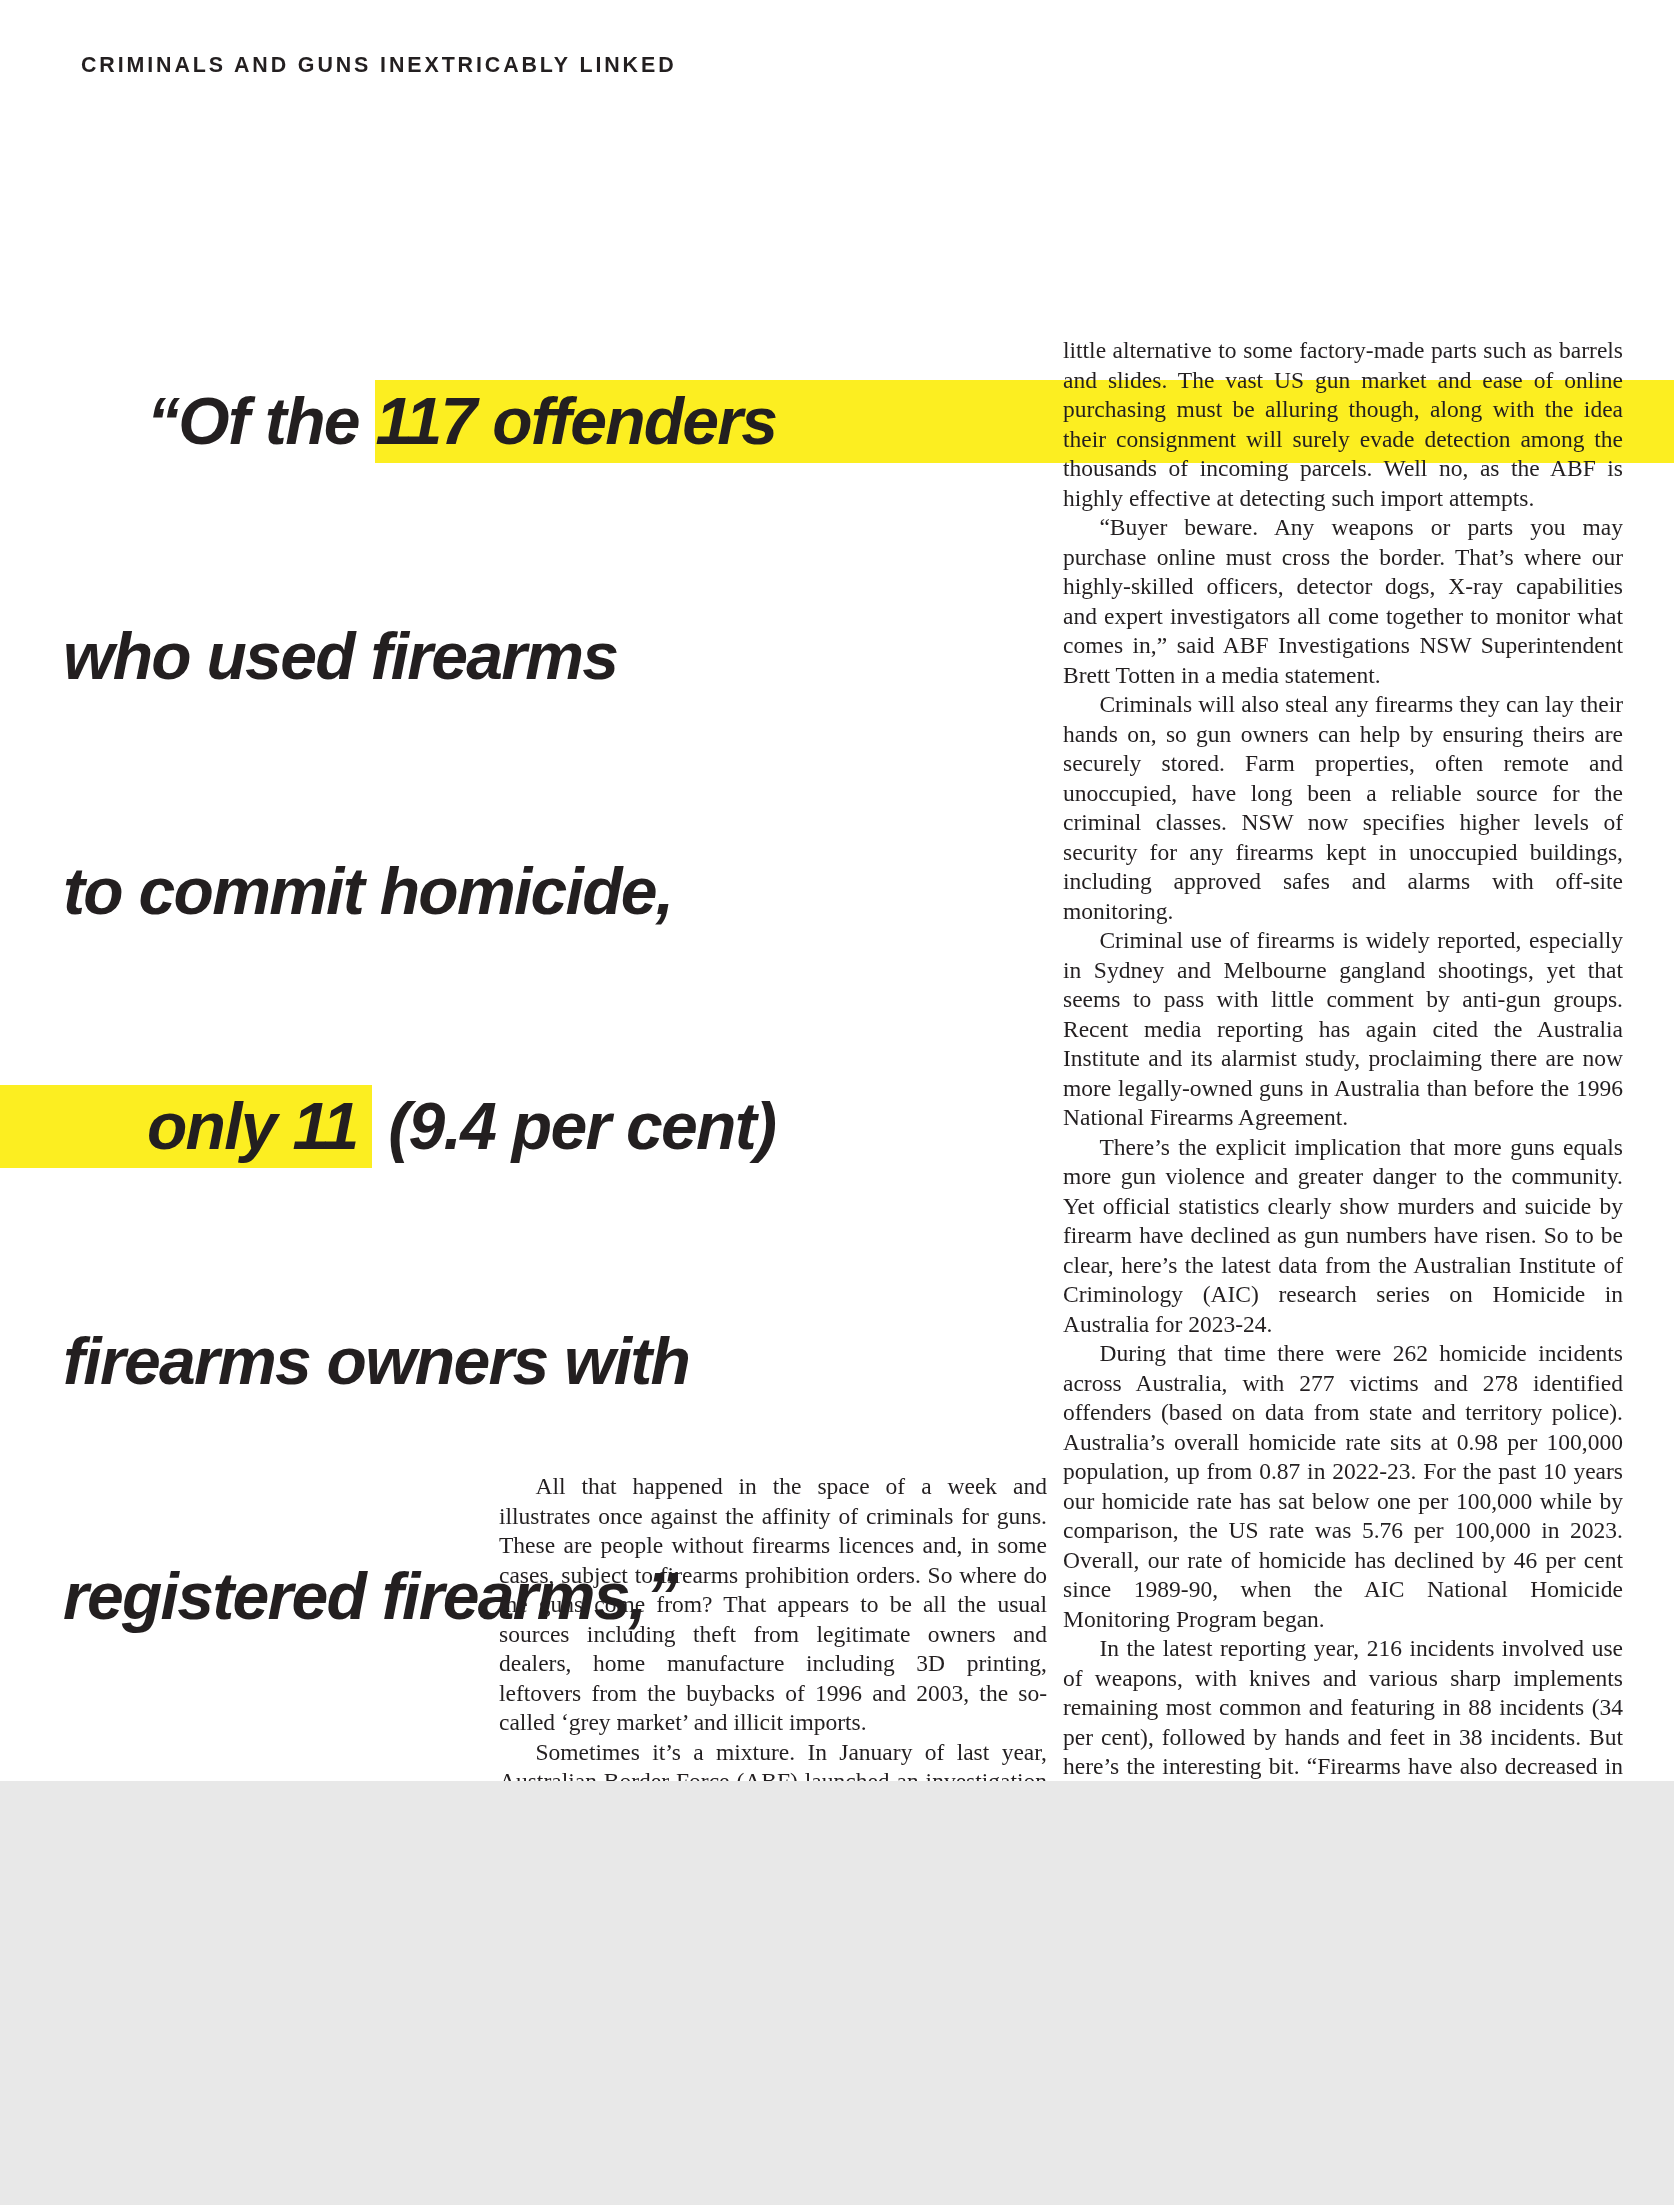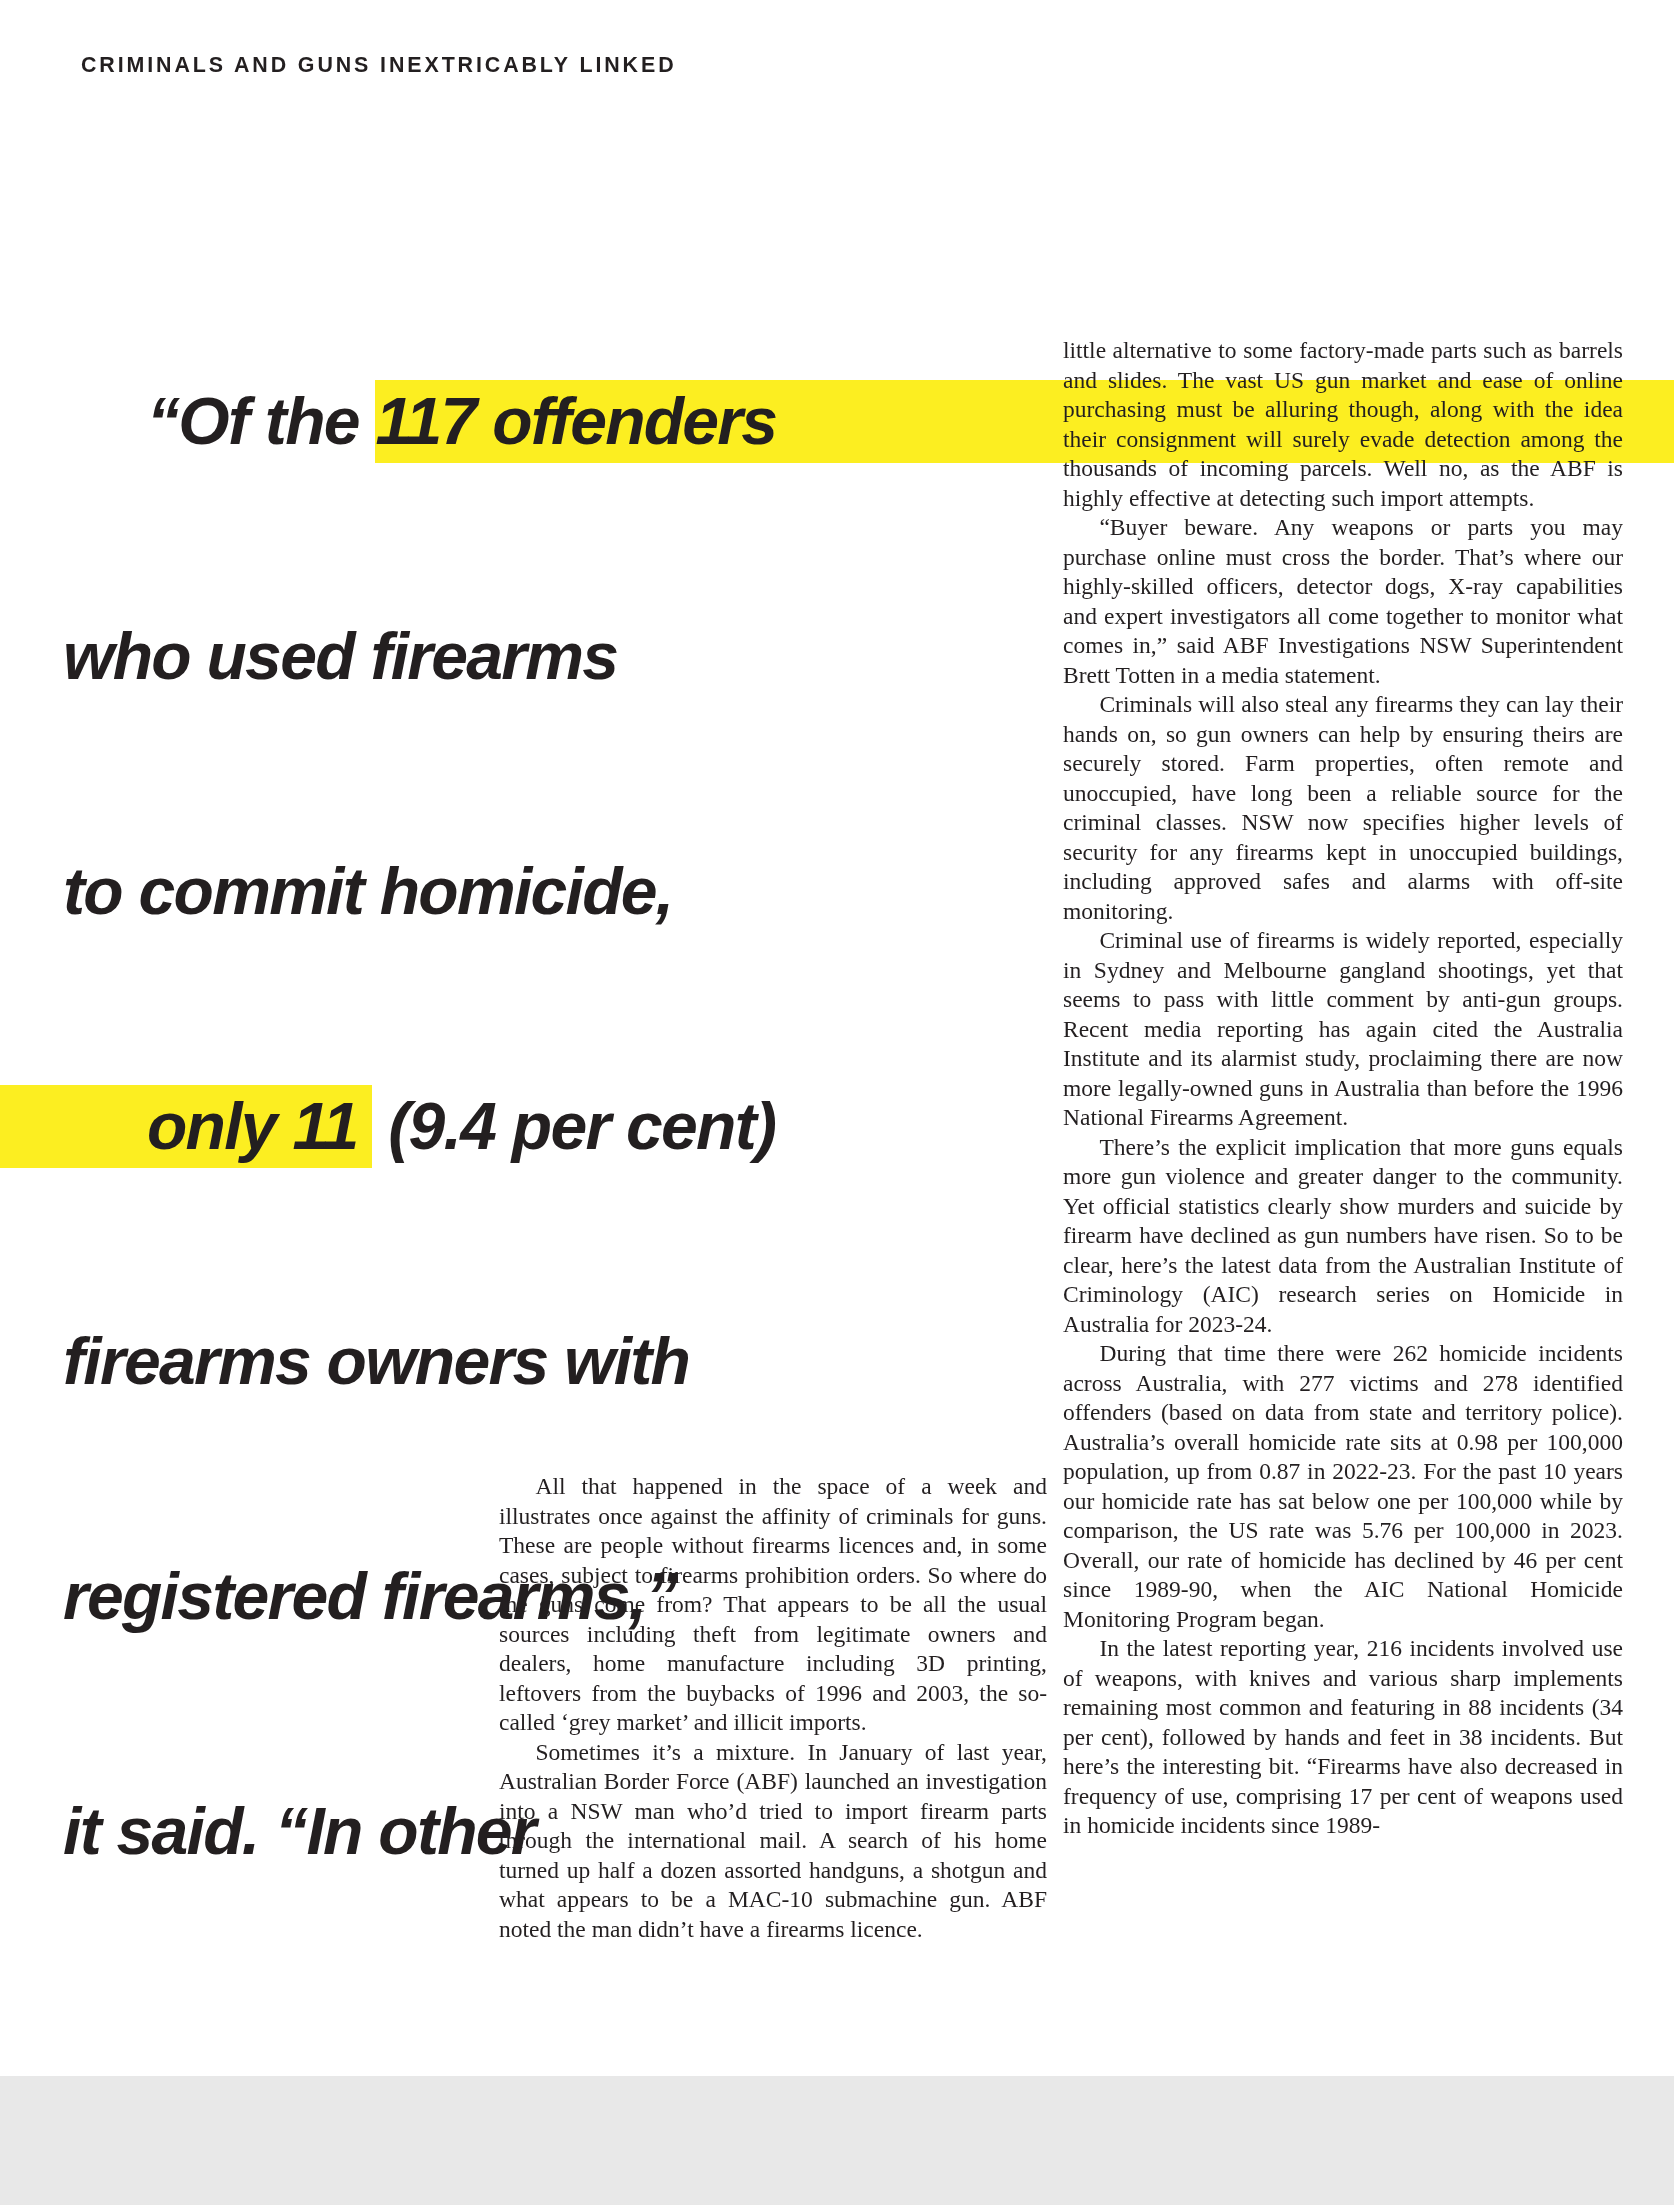--- a/index.html
+++ b/index.html
@@ -1,19 +1,19 @@
 <!DOCTYPE html>
 <html lang="en" style="--hl: #fcee21; --ink: #231f20;font-size:11px"><head>
 <meta charset="utf-8">
 <style>
   html, body { margin: 0; padding: 0; background: #e8e8e8; }
   .page {
     position: relative;
     width: 1675px;
-    height: 2076px;
+    height: 1781px;
     background: #ffffff;
     overflow: hidden;
     color: var(--ink, #231f20);
   }
 
   
   .kicker {
     position: absolute;
     left: 81px;
     top: 53px;

